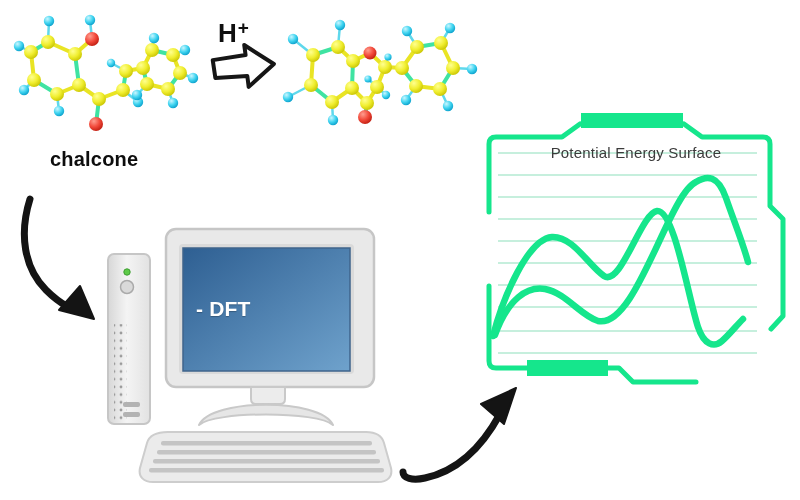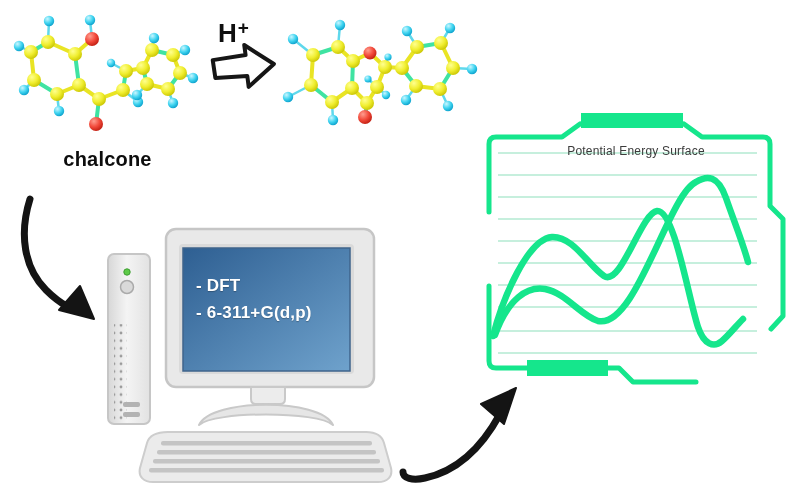--- a/index.html
+++ b/index.html
@@ -2,33 +2,33 @@
 <html><head>
 <meta charset="utf-8">
 <style>
   html,body{margin:0;padding:0;background:#fff;}
   .stage{
     position:relative;width:800px;height:500px;background:#ffffff;overflow:hidden;
     font-family:"Liberation Sans",sans-serif;
   }
   .abs{position:absolute;}
   .mol-label{
-    font-weight:bold;font-size:20px;color:#0d0d0d;text-align:center;letter-spacing:.2px;
+    font-weight:bold;font-size:20px;color:#0d0d0d;text-align:left;letter-spacing:.2px;
   }
   .catalyst{
     font-weight:bold;color:#0f0f0f;line-height:1;
   }
   .catalyst .sym{font-size:26px;}
   .catalyst sup{font-size:19px;position:relative;top:-2px;left:1px;}
   .screen-text{
-    color:#ffffff;font-weight:bold;font-size:17px;line-height:27px;
-    letter-spacing:.2px;text-shadow:0 1px 1px rgba(0,0,0,.25);
+    color:#ffffff;font-weight:bold;font-size:21px;line-height:27px;
+    letter-spacing:.2px;text-shadow:0 1px 1px rgba(0,0,0,.25);margin-top:23px;
   }
   .pes-title{
-    font-size:12px;color:#3b3b3b;text-align:center;font-weight:500;letter-spacing:.2px;
+    font-size:15px;color:#3b3b3b;text-align:center;font-weight:500;letter-spacing:.2px;
   }
   svg{display:block;}
 </style>
 </head>
 <body>
 
 <div class="stage">
 
   <svg class="abs" style="left:0;top:0" width="210" height="140" viewBox="0 0 210 140">
     <defs>
@@ -281,21 +281,20 @@
         <rect x="161" y="441" width="211" height="4.5" rx="2"></rect>
         <rect x="157" y="450" width="219" height="4.5" rx="2"></rect>
         <rect x="153" y="459" width="227" height="4.5" rx="2"></rect>
         <rect x="149" y="468" width="235" height="4.5" rx="2"></rect>
       </g>
     </g>
   </svg>
 
   <div class="abs screen-text" style="left:196px;top:272px">
     <div>- DFT</div>
-    <div>- 6-311+G(d,p)</div>
   </div>
 
   <svg class="abs" style="left:390px;top:372px" width="140" height="115" viewBox="390 372 140 115">
     <path d="M 403 472 C 403 478 412 481 425 478 C 458 471 482 447 500 414" fill="none" stroke="#141414" stroke-width="7" stroke-linecap="round"></path>
     <polygon points="516,388 481,404 504,424" fill="#141414" stroke="#141414" stroke-width="2" stroke-linejoin="round"></polygon>
   </svg>
 
   <svg class="abs" style="left:478px;top:103px" width="322" height="290" viewBox="478 103 322 290">
 
     <g stroke="#c6efdd" stroke-width="2">

